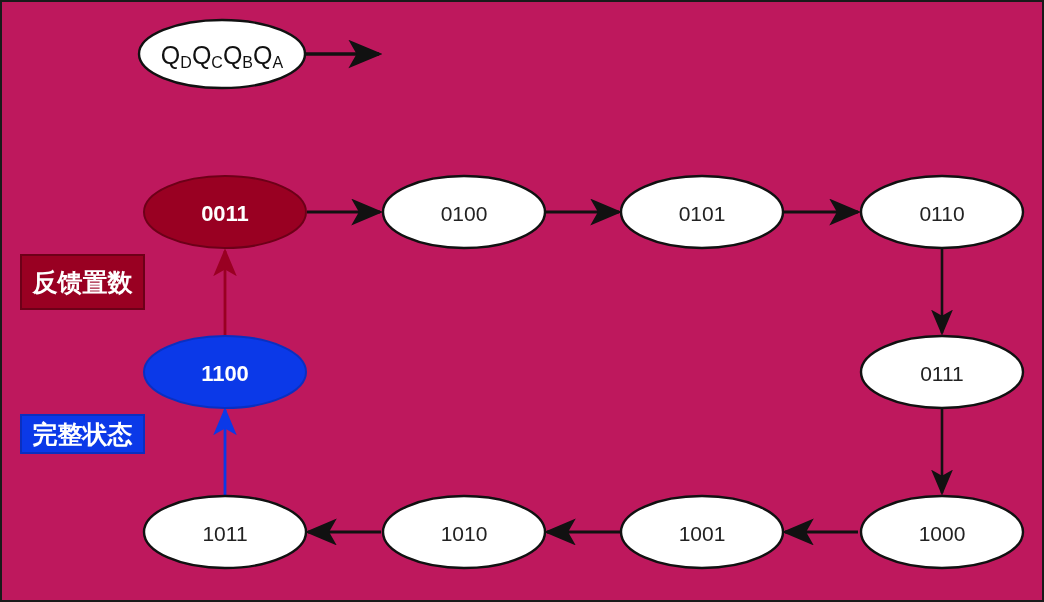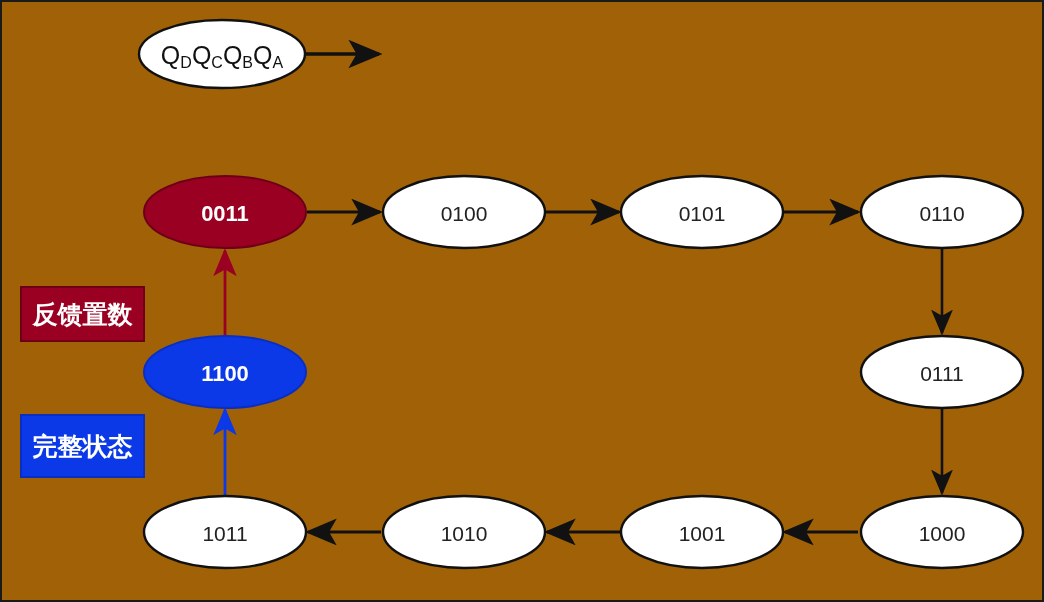--- a/index.html
+++ b/index.html
@@ -4,21 +4,21 @@
 <style>
   html, body {
     margin: 0;
     padding: 0;
     background: #ffffff;
   }
   #canvas {
     position: relative;
     width: 1044px;
     height: 602px;
-    background: #a16207;
+    background: #be185d;
     border: 2px solid #1a1a1a;
     box-sizing: border-box;
     overflow: hidden;
     font-family: "Liberation Sans", sans-serif;
   }
   svg.layer {
     position: absolute;
     top: 0; left: 0;
     width: 1044px;
     height: 602px;
@@ -61,27 +61,26 @@
     letter-spacing: 0px;
     line-height: 1;
   }
   #tag-feedback {
     left: 18px;
     top: 252px;
     width: 125px;
     height: 56px;
     background: #990022;
     border: 2px solid #6d0018;
-    margin-top: 32px;
   }
   #tag-fullstate {
     left: 18px;
     top: 412px;
     width: 125px;
-    height: 64px;
+    height: 40px;
     background: #0b39e8;
     border: 2px solid #0a2fc0;
   }
   #watermark {
     position: absolute;
     right: 6px;
     bottom: 8px;
     font-family: "DejaVu Sans", sans-serif;
     font-size: 17px;
     color: #dcdcdc;

